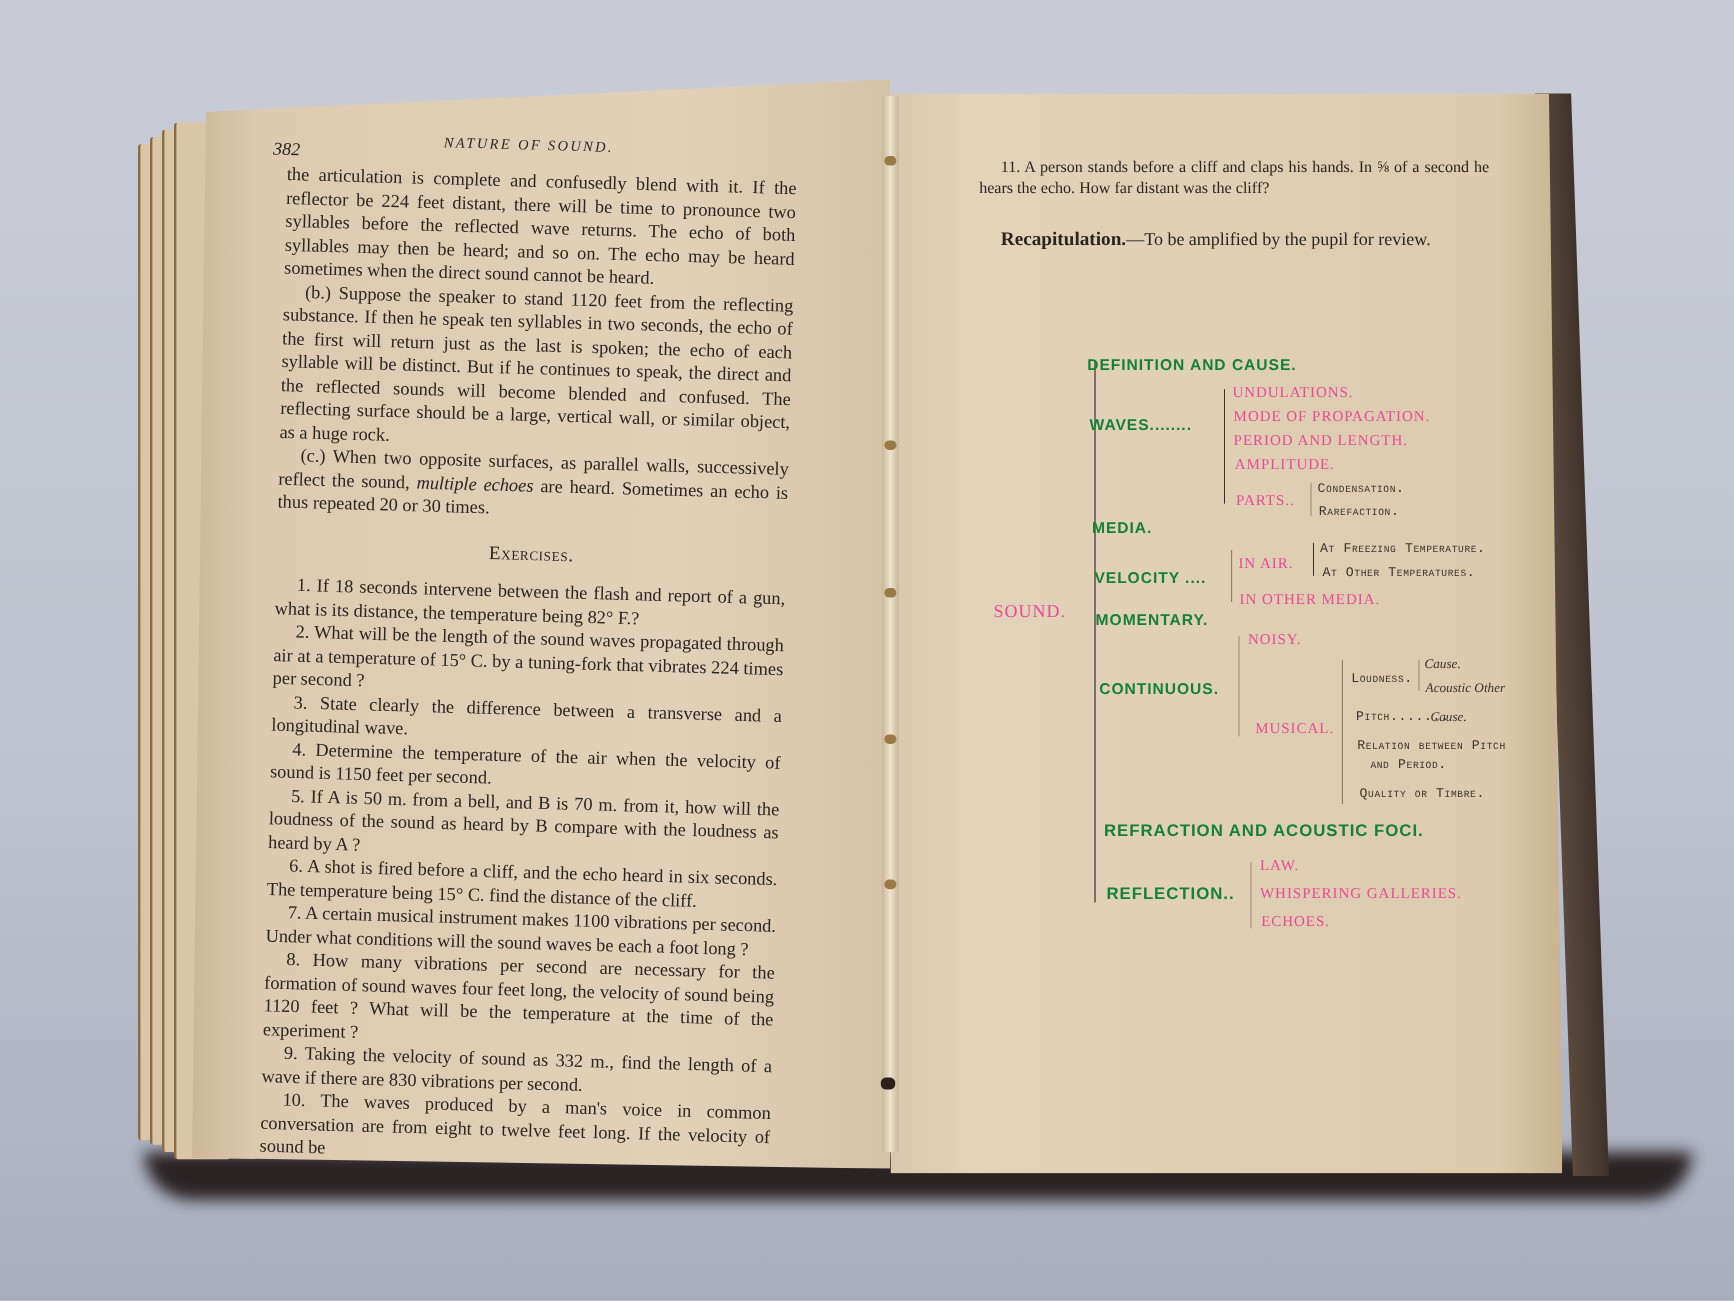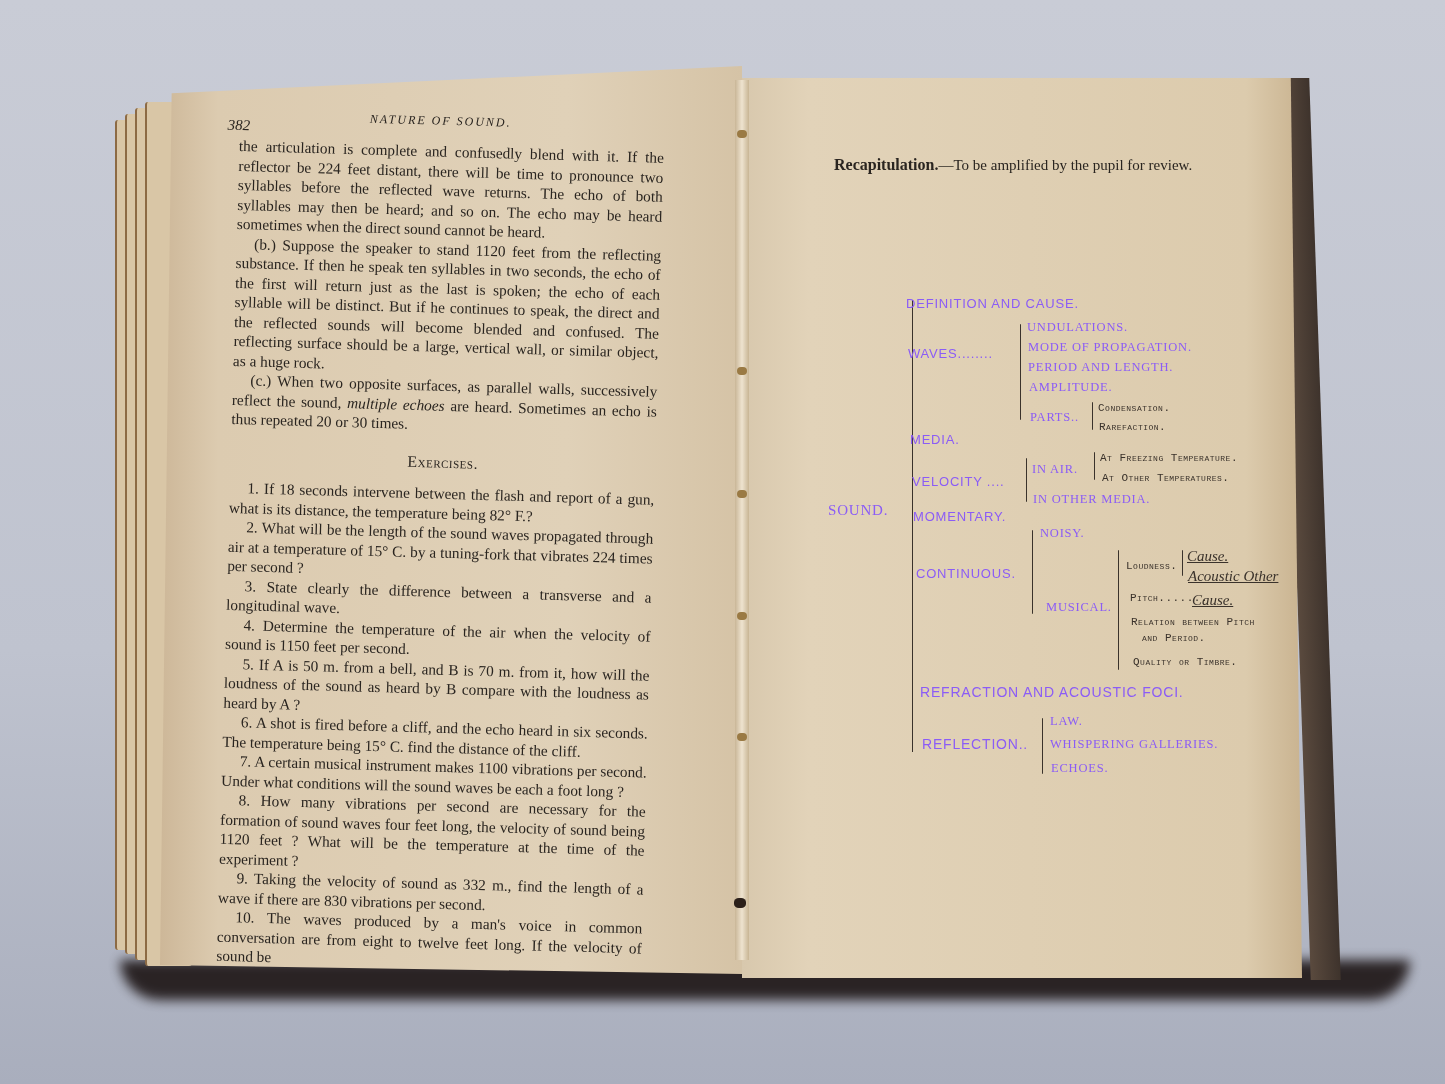--- a/index.html
+++ b/index.html
@@ -41,24 +41,24 @@
   .indent{text-indent:18px;}
   .ex-title{text-align:center;font-variant:small-caps;font-size:16px;margin:18px 0 12px;letter-spacing:.5px;}
   .ex{text-indent:18px;}
   .it{font-style:italic;}
   .recap{margin-top:22px;font-size:15px;line-height:25px;}
   .recap b{font-weight:bold;font-size:16px;}
 
   
   .outline{position:absolute;left:820px;top:290px;width:480px;height:500px;font-size:13px;}
   .o{position:absolute;white-space:nowrap;}
-  .g{font-family:"Liberation Sans","DejaVu Sans",sans-serif;font-weight:normal;letter-spacing:.8px;color:#8b5cf6;}
-  .s{font-family:"Liberation Serif",serif;letter-spacing:.8px;color:#8b5cf6;font-size:12.5px;}
+  .g{font-family:"Liberation Sans","DejaVu Sans",sans-serif;font-weight:bold;letter-spacing:.8px;color:#15803d;}
+  .s{font-family:"Liberation Serif",serif;letter-spacing:.8px;color:#ec4899;font-size:12.5px;}
   .sc{font-family:Liberation Mono, monospace;font-variant:small-caps;font-size:11px;letter-spacing:.5px;color:#3a322b;}
-  .iti{font-family:"Liberation Serif",serif;font-style:italic;font-size:15px;color:#3a322b;text-decoration:underline;}
+  .iti{font-family:"Liberation Serif",serif;font-style:italic;font-size:11px;color:#3a322b;}
   .brace-line{position:absolute;border-left:1.6px solid #3a322b;}
   .brace{position:absolute;border-left:1.3px solid #3a322b;border-radius:6px 0 0 6px;}
 </style>
 </head>
 <body>
 
 <div class="shadow"></div>
 <div class="cover-right"></div>
 <div class="page-stack">
   <div style="left:0;width:60px;top:20px;bottom:30px;"></div>
@@ -92,20 +92,21 @@
   <p class="ex">4. Determine the temperature of the air when the velocity of sound is 1150 feet per second.</p>
   <p class="ex">5. If A is 50 m. from a bell, and B is 70 m. from it, how will the loudness of the sound as heard by B compare with the loudness as heard by A ?</p>
   <p class="ex">6. A shot is fired before a cliff, and the echo heard in six seconds. The temperature being 15° C. find the distance of the cliff.</p>
   <p class="ex">7. A certain musical instrument makes 1100 vibrations per second. Under what conditions will the sound waves be each a foot long ?</p>
   <p class="ex">8. How many vibrations per second are necessary for the formation of sound waves four feet long, the velocity of sound being 1120 feet ? What will be the temperature at the time of the experiment ?</p>
   <p class="ex">9. Taking the velocity of sound as 332 m., find the length of a wave if there are 830 vibrations per second.</p>
   <p class="ex">10. The waves produced by a man's voice in common conversation are from eight to twelve feet long. If the velocity of sound be</p>
 </div>
 
 <div class="right-text">
+  <p class="indent">11. A person stands before a cliff and claps his hands. In ⅝ of a second he hears the echo. How far distant was the cliff?</p>
   <p class="recap indent"><b>Recapitulation.</b><span>—To be amplified by the pupil for review.</span></p>
 </div>
 
 <div class="outline">
   <span class="o s" style="left:8px;top:212px;font-size:15px">SOUND.</span>
   <div class="brace-line" style="left:92px;top:10px;height:452px"></div>
 
   <span class="o g" style="left:86px;top:6px">DEFINITION AND CAUSE.</span>
 
   <span class="o g" style="left:88px;top:56px">WAVES........</span>

